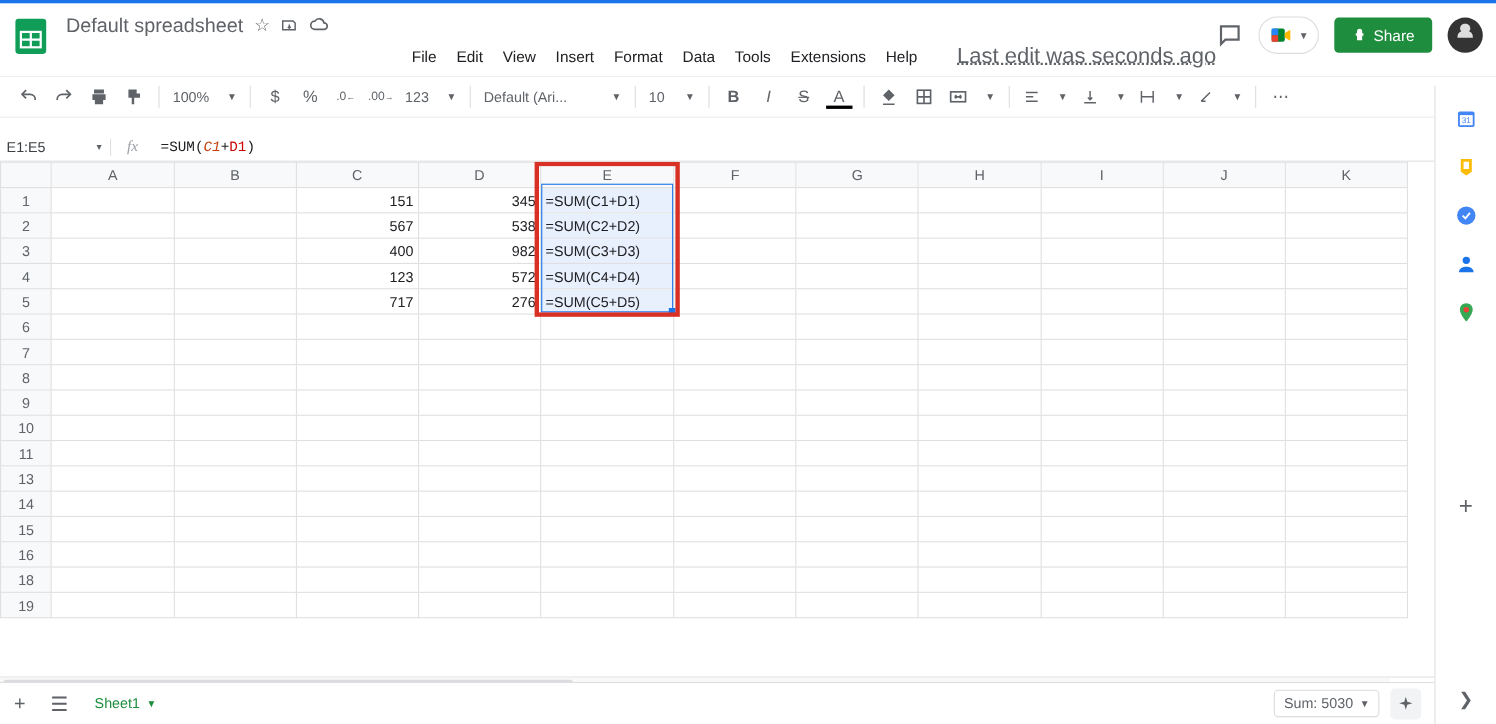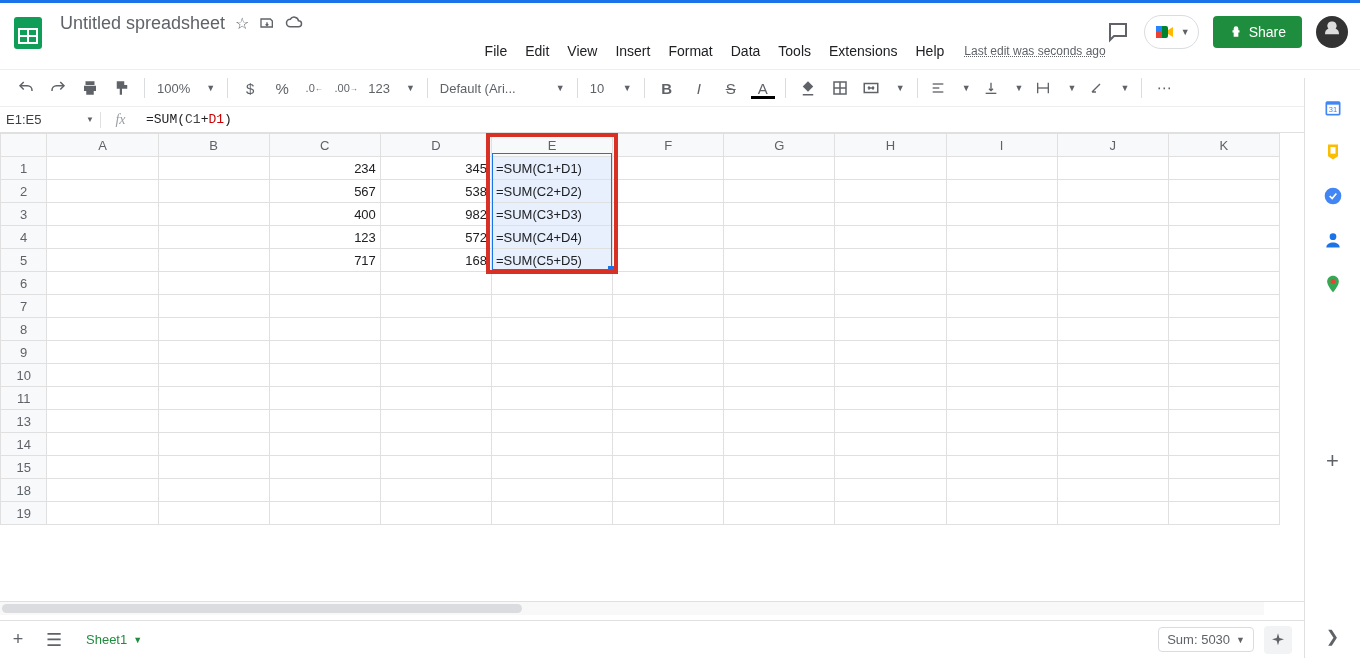--- a/index.html
+++ b/index.html
@@ -7,40 +7,40 @@
   body { border-top: 3px solid #1a73e8; }
   .header { display:flex; align-items:flex-start; padding:6px 12px 0 8px; }
   .logo { width:40px; height:40px; margin-top:4px; margin-right:6px; display:flex; align-items:center; justify-content:center;}
   .logo svg { width:36px; height:36px; }
   .doc-area { flex:1; }
   .doc-title-row { display:flex; align-items:center; gap:10px; height:28px; padding-left:6px;}
   .doc-title { font-size:18px; color:#5f6368; }
   .hicon { color:#5f6368; font-size:16px; cursor:pointer;}
   .menu-row { display:flex; align-items:center; gap:2px; padding:2px 0 6px 6px;justify-content:flex-end;}
   .menu-item { font-size:14px; color:#202124; padding:4px 8px; border-radius:4px; cursor:pointer;}
-  .last-edit { font-size:12px; color:#5f6368; text-decoration:underline dotted; margin-left:10px; cursor:pointer;}
+  .last-edit { font-size:20px; color:#5f6368; text-decoration:underline dotted; margin-left:26px; cursor:pointer;}
   .header-right { display:flex; align-items:center; gap:14px; padding-top:6px;}
   .comment-icon { width:24px; height:24px; color:#5f6368;}
   .meet-button { display:flex; align-items:center; gap:4px; border:1px solid #dadce0; border-radius:20px; padding:4px 8px; background:#fff;}
   .meet-button .g { width:24px; height:24px;}
   .share-btn { background:#1e8e3e; color:#fff; border:none; border-radius:4px; padding:8px 16px; font-size:14px; font-weight:500; display:flex; align-items:center; gap:6px; cursor:pointer;}
   .avatar { width:32px; height:32px; border-radius:50%; background:#333; color:#fff; display:flex; align-items:center; justify-content:center;}
   .toolbar-wrap { border-top:1px solid #eee; border-bottom:1px solid #eee; padding:4px 12px; display:flex; align-items:center; gap:4px; color:#5f6368;}
   .tbtn { width:28px; height:28px; display:flex; align-items:center; justify-content:center; border-radius:2px; cursor:pointer; font-size:15px;}
   .tsep { width:1px; height:20px; background:#dadce0; margin:0 4px;}
   .tsel { display:flex; align-items:center; gap:16px; font-size:13px; color:#5f6368; padding:0 4px; cursor:pointer;}
   .tsel .arr, .arr { font-size:9px; color:#5f6368;}
   .fontsel { width:100px; overflow:hidden; white-space:nowrap; text-overflow:ellipsis;}
   .right-collapse { margin-left:auto; }
-  .formula-bar { display:flex; align-items:center; border-bottom:1px solid #e0e0e0; height:26px;}
+  .formula-bar { display:flex; align-items:center; border-bottom:1px solid #e0e0e0; height:26px;margin-top:14px;}
   .name-box { width:100px; padding:0 6px; font-size:13px; color:#3c4043; display:flex; align-items:center; justify-content:space-between;}
   .name-box .arr{font-size:8px;}
   .fx { width:40px; text-align:center; font-style:italic; font-family:serif; color:#9aa0a6; border-left:1px solid #e0e0e0; font-size:14px;}
   .formula-input { flex:1; padding:0 6px; font-size:13px; font-family: 'Consolas','Courier New',monospace; color:#202124;}
-  .formula-input .ref1{color:#404040;}
+  .formula-input .ref1{color:#c2410c;font-style:italic;}
   .formula-input .ref2{color:#cc0000;}
   .sheet-area { position:relative; display:flex; height:468px;}
   .grid-wrap { position:relative; flex:1; overflow:hidden;}
   table.grid { border-collapse:collapse; table-layout:fixed; width:1280px;}
   table.grid th, table.grid td { border:1px solid #e0e0e0; font-size:13px; height:23px; padding:0 4px; text-align:right; color:#202124; background:#fff; overflow:hidden;}
   table.grid th { background:#f8f9fa; font-weight:normal; color:#5f6368; text-align:center;}
   table.grid th.rowh { width:46px; text-align:center;}
   table.grid th.colh { text-align:center;}
   table.grid td.formula { text-align:left; background:#e8f0fe;}
   .corner { width:46px; background:#f8f9fa;}
@@ -77,21 +77,21 @@
   <div class="logo">
     <svg viewBox="0 0 36 36">
         <rect x="4" y="2" width="28" height="32" rx="3" fill="#0f9d58"></rect>
         <rect x="9" y="14" width="18" height="14" fill="none" stroke="#fff" stroke-width="2"></rect>
         <line x1="9" y1="21" x2="27" y2="21" stroke="#fff" stroke-width="2"></line>
         <line x1="18" y1="14" x2="18" y2="28" stroke="#fff" stroke-width="2"></line>
       </svg>
   </div>
   <div class="doc-area">
     <div class="doc-title-row">
-      <span class="doc-title">Untitled spreadsheet</span>
+      <span class="doc-title">Default spreadsheet</span>
       <span class="hicon">☆</span>
       <span class="hicon">
           <svg width="16" height="16" viewBox="0 0 24 24" fill="none" stroke="#5f6368" stroke-width="2">
             <path d="M3 6h14l3 3v9H3z"></path>
             <path d="M12 11v5m-2-2l2 2 2-2"></path>
           </svg>
         </span>
       <span class="hicon">
           <svg width="18" height="14" viewBox="0 0 24 18" fill="none" stroke="#5f6368" stroke-width="2">
             <path d="M7 14a5 5 0 010-10 6 6 0 0111 2 4 4 0 010 8H7z"></path>
@@ -281,21 +281,21 @@
             <th class="colh col-G">G</th>
             <th class="colh col-H">H</th>
             <th class="colh col-I">I</th>
             <th class="colh col-J">J</th>
             <th class="colh col-K">K</th>
           </tr>
           <tr>
             <th class="rowh">1</th>
             <td class="col-A"></td>
             <td class="col-B"></td>
-            <td class="col-C">234</td>
+            <td class="col-C">151</td>
             <td class="col-D">345</td>
             <td class="col-E formula">=SUM(C1+D1)</td>
             <td class="col-F"></td>
             <td class="col-G"></td>
             <td class="col-H"></td>
             <td class="col-I"></td>
             <td class="col-J"></td>
             <td class="col-K"></td>
           </tr>
           <tr>
@@ -338,21 +338,21 @@
             <td class="col-H"></td>
             <td class="col-I"></td>
             <td class="col-J"></td>
             <td class="col-K"></td>
           </tr>
           <tr>
             <th class="rowh">5</th>
             <td class="col-A"></td>
             <td class="col-B"></td>
             <td class="col-C">717</td>
-            <td class="col-D">168</td>
+            <td class="col-D">276</td>
             <td class="col-E formula">=SUM(C5+D5)</td>
             <td class="col-F"></td>
             <td class="col-G"></td>
             <td class="col-H"></td>
             <td class="col-I"></td>
             <td class="col-J"></td>
             <td class="col-K"></td>
           </tr>
           <tr>
             <th class="rowh">6</th>
@@ -461,20 +461,34 @@
             <td class="col-E"></td>
             <td class="col-F"></td>
             <td class="col-G"></td>
             <td class="col-H"></td>
             <td class="col-I"></td>
             <td class="col-J"></td>
             <td class="col-K"></td>
           </tr>
           <tr>
             <th class="rowh">15</th>
+            <td class="col-A"></td>
+            <td class="col-B"></td>
+            <td class="col-C"></td>
+            <td class="col-D"></td>
+            <td class="col-E"></td>
+            <td class="col-F"></td>
+            <td class="col-G"></td>
+            <td class="col-H"></td>
+            <td class="col-I"></td>
+            <td class="col-J"></td>
+            <td class="col-K"></td>
+          </tr>
+          <tr>
+            <th class="rowh">16</th>
             <td class="col-A"></td>
             <td class="col-B"></td>
             <td class="col-C"></td>
             <td class="col-D"></td>
             <td class="col-E"></td>
             <td class="col-F"></td>
             <td class="col-G"></td>
             <td class="col-H"></td>
             <td class="col-I"></td>
             <td class="col-J"></td>

